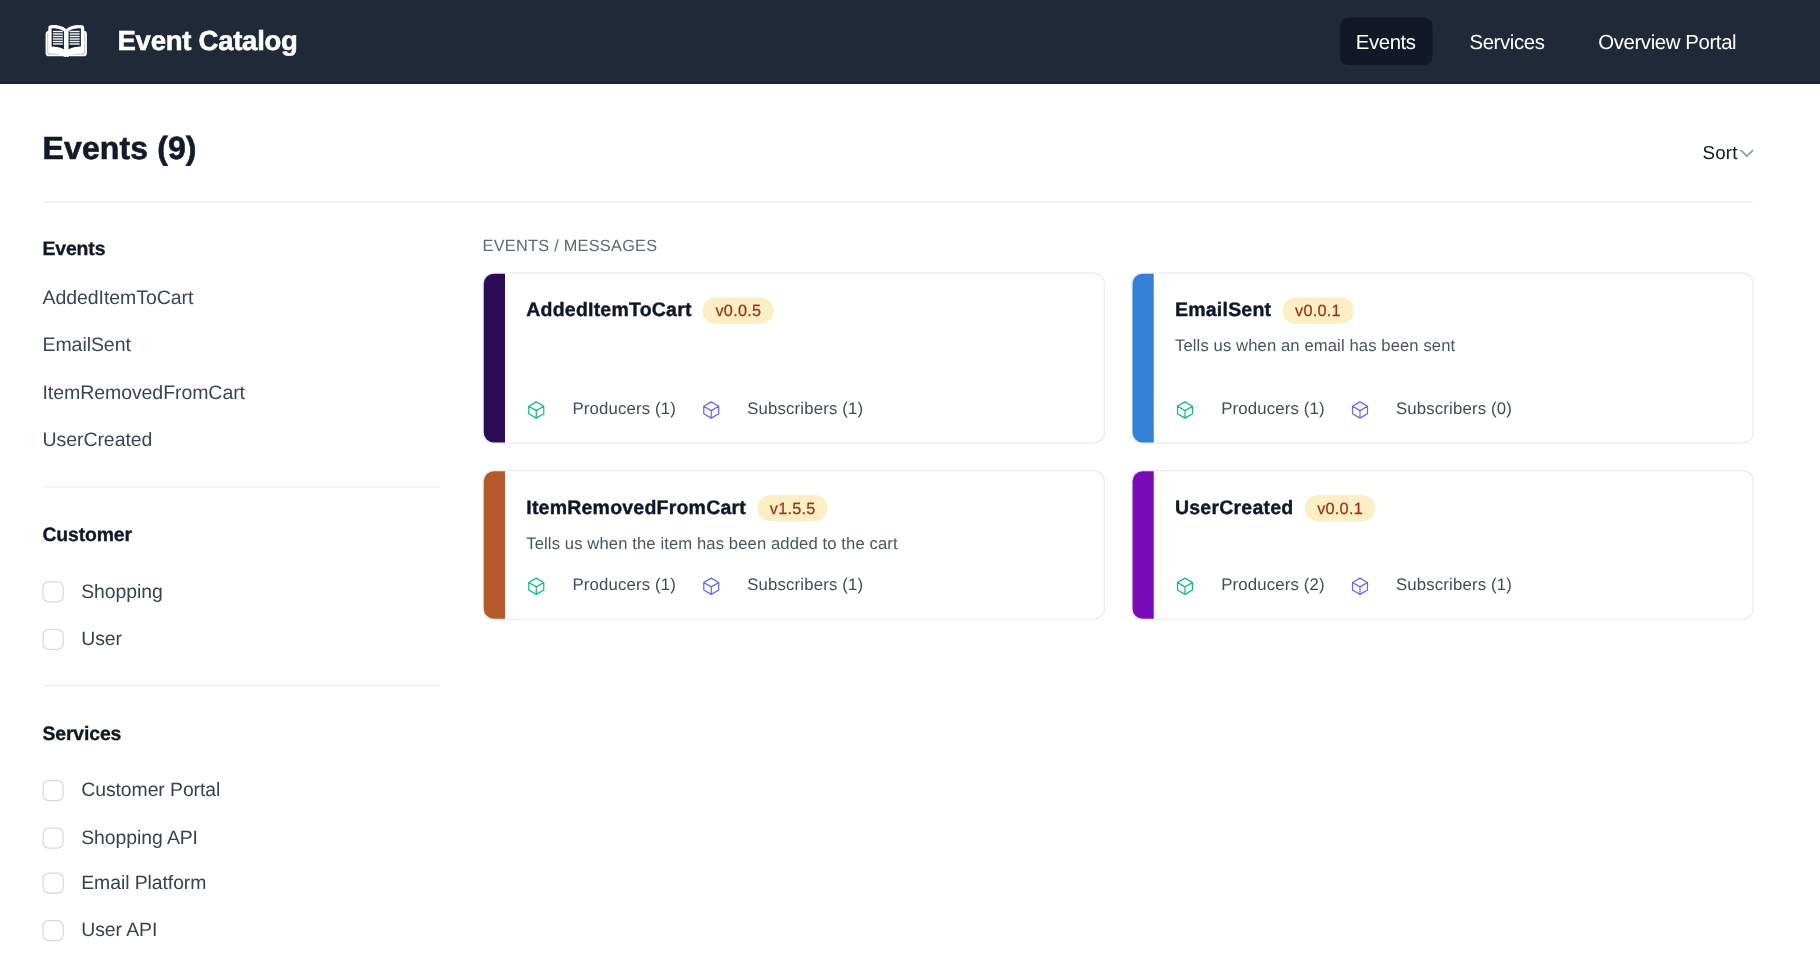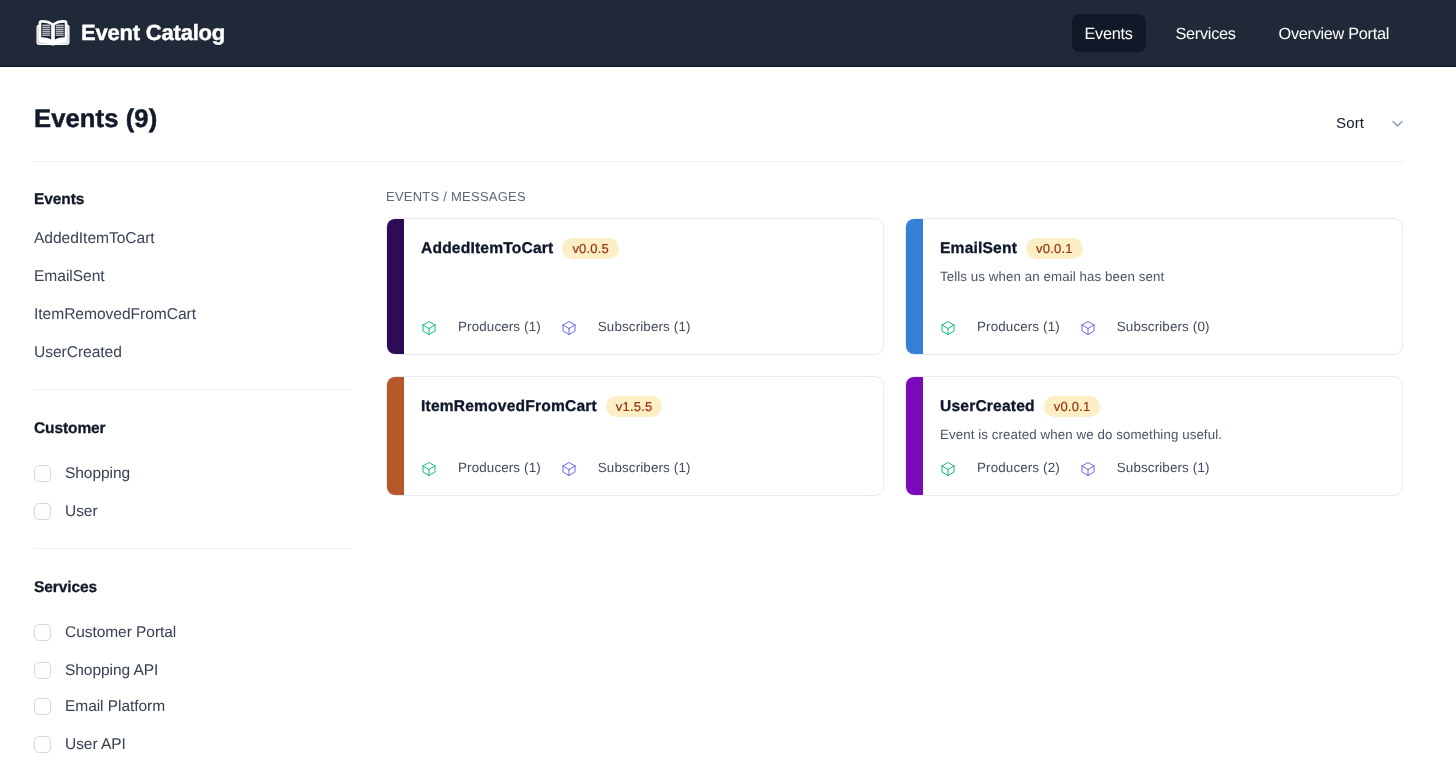--- a/index.html
+++ b/index.html
@@ -16,21 +16,21 @@
 
   
   .topbar {
     height: 67px;
     background: #1f2937;
     border-bottom: 1px solid #0d1322;
     display: flex;
     align-items: center;
     padding: 0 54px 0 36px;
   }
-  .brand { display: flex; align-items: center; gap: 11px; text-align: right; }
+  .brand { display: flex; align-items: center; gap: 24px; text-align: right; }
   .brand-icon { width: 34px; height: 26px; display:block; }
   .brand-title {
     color: #ffffff;
     font-size: 22px;
     font-weight: 700;
     letter-spacing: -0.2px;
     line-height: 1;
     -webkit-text-stroke: 0.45px #ffffff;
   }
   .topnav { margin-left: auto; display: flex; align-items: center; gap: 17px; }
@@ -67,21 +67,21 @@
   }
   .hr-main {
     height: 1px;
     background: #eceef2;
     margin: 28px 53px 0 34px;
   }
   .sort-btn {
     margin-left: auto;
     display: flex;
     align-items: center;
-    gap: 28px;
+    gap: 2px;
     color: #111a2b;
     font-size: 15px;
     background: none;
     border: none;
     padding: 0;
     cursor: pointer;
     font-family: inherit;
     letter-spacing: 0.1px;
     height: 18px;
     margin-bottom: 2px;
@@ -377,20 +377,21 @@
       </span>
     </span>
   </a>
 
   <a class="card" href="#">
     <span class="card-accent" style="background: rgb(181, 89, 43);"></span>
     <span class="card-head">
       <span class="card-name">ItemRemovedFromCart</span>
       <span class="badge">v1.5.5</span>
     </span>
+    <span class="card-desc">Tells us when the item has been added to the cart</span>
     <span class="card-foot">
       <span class="meta">
         <span class="meta-icon">
           <svg viewBox="0 0 24 24" width="16" height="16" fill="none" stroke="#10b981" stroke-width="1.45" stroke-linecap="round" stroke-linejoin="round" aria-hidden="true">
                   <path d="M21 7.5l-9-5.25L3 7.5m18 0l-9 5.25m9-5.25v9l-9 5.25M3 7.5l9 5.25M3 7.5v9l9 5.25m0-9v9"></path>
                 </svg>
         </span>
         <span class="meta-label">Producers (1)</span>
       </span>
       <span class="meta">
@@ -403,21 +404,20 @@
       </span>
     </span>
   </a>
 
   <a class="card" href="#">
     <span class="card-accent" style="background: rgb(123, 11, 184);"></span>
     <span class="card-head">
       <span class="card-name">UserCreated</span>
       <span class="badge">v0.0.1</span>
     </span>
-    <span class="card-desc">Event is created when we do something useful.</span>
     <span class="card-foot">
       <span class="meta">
         <span class="meta-icon">
           <svg viewBox="0 0 24 24" width="16" height="16" fill="none" stroke="#10b981" stroke-width="1.45" stroke-linecap="round" stroke-linejoin="round" aria-hidden="true">
                   <path d="M21 7.5l-9-5.25L3 7.5m18 0l-9 5.25m9-5.25v9l-9 5.25M3 7.5l9 5.25M3 7.5v9l9 5.25m0-9v9"></path>
                 </svg>
         </span>
         <span class="meta-label">Producers (2)</span>
       </span>
       <span class="meta">

